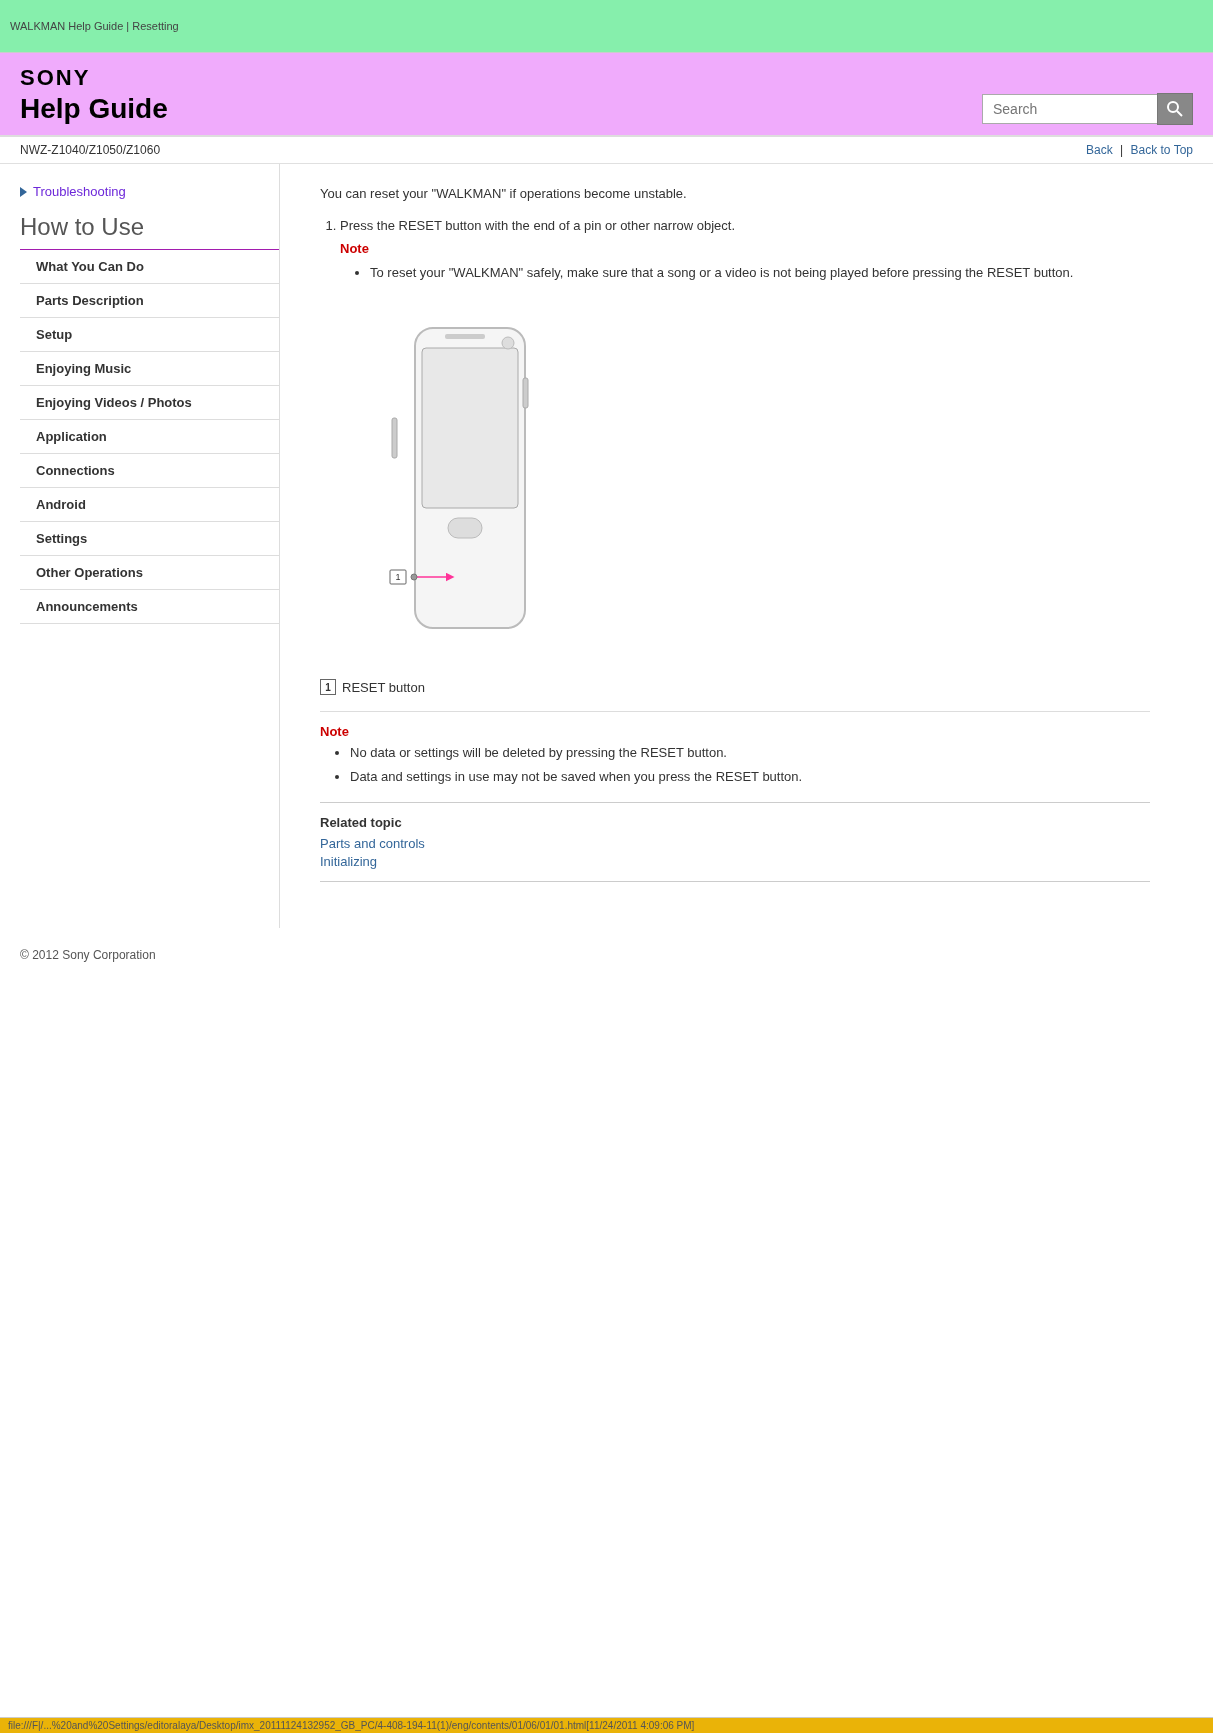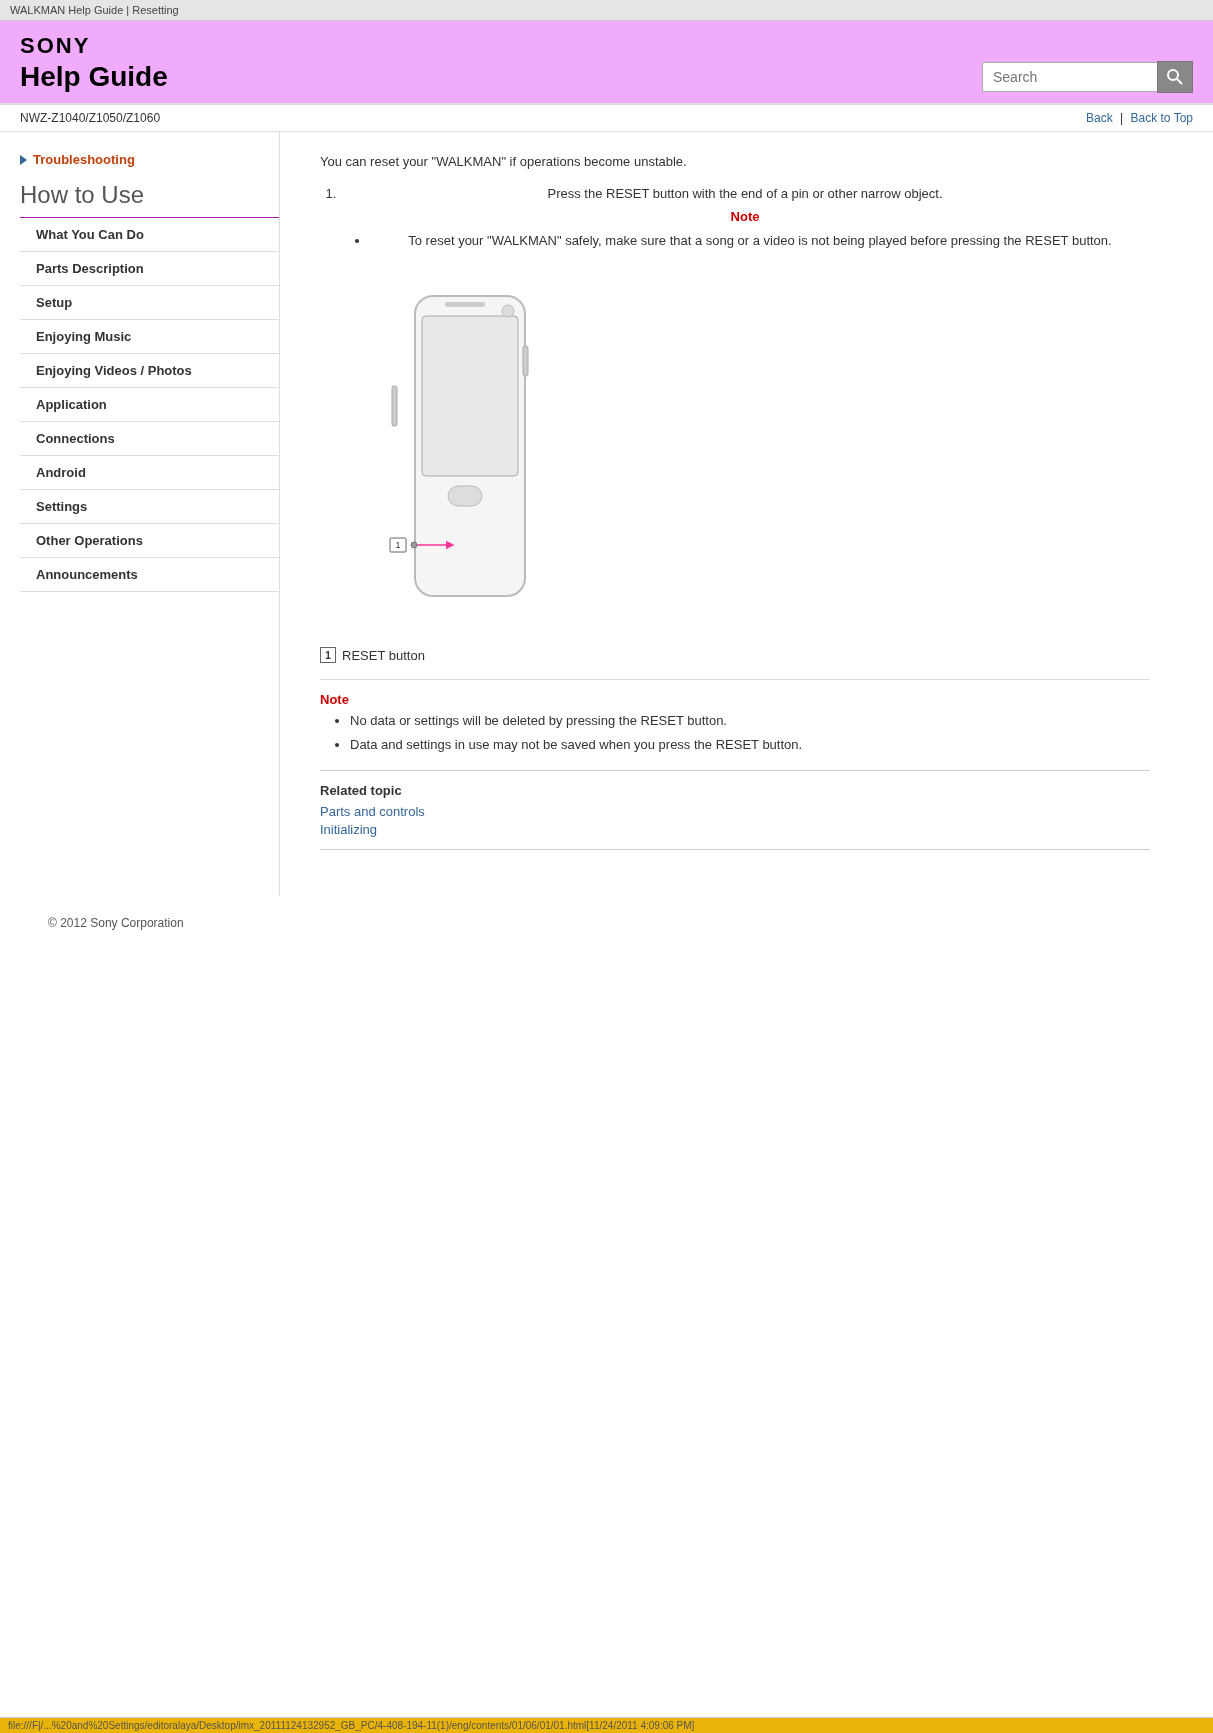--- a/index.html
+++ b/index.html
@@ -5,23 +5,23 @@
   <style>
     * { margin: 0; padding: 0; box-sizing: border-box; }
     body {
       font-family: Arial, Helvetica, sans-serif;
       font-size: 13px;
       color: #333;
       background: #fff;
     }
     
     .browser-title {
-      background: #e5e5e5;
+      background: #86efac;
       border-bottom: 1px solid #ccc;
-      padding: 4px 10px;
+      padding: 20px 10px;
       font-size: 11px;
       color: #444;
     }
     
     .site-header {
       background: #f0abfc;
       border-bottom: 2px solid #ddd;
       padding: 12px 20px 10px 20px;
       display: flex;
       align-items: flex-end;
@@ -85,23 +85,23 @@
       min-height: 600px;
     }
     
     .sidebar {
       width: 280px;
       min-width: 280px;
       border-right: 1px solid #ddd;
       padding: 20px 0 20px 20px;
     }
     .sidebar-troubleshooting {
-      color: #c2410c;
-      font-size: 13px;
-      font-weight: bold;
+      color: #6d28d9;
+      font-size: 13px;
+      font-weight: normal;
       margin-bottom: 14px;
       display: flex;
       align-items: center;
     }
     .chevron-icon {
       display: inline-block;
       width: 0;
       height: 0;
       border-top: 5px solid transparent;
       border-bottom: 5px solid transparent;
@@ -139,21 +139,20 @@
       color: #000;
     }
     .intro-text {
       margin-bottom: 12px;
       font-size: 13px;
       line-height: 1.5;
     }
     .steps-list {
       margin-left: 20px;
       margin-bottom: 16px;
-      text-align: center;
     }
     .steps-list li {
       margin-bottom: 6px;
       font-size: 13px;
       line-height: 1.5;
     }
     .note-label {
       color: #c00;
       font-weight: bold;
       margin-bottom: 4px;
@@ -217,21 +216,21 @@
       text-decoration: none;
       font-size: 13px;
       margin-bottom: 3px;
     }
     .related-topic-bottom-border {
       border-bottom: 1px solid #ccc;
       margin-top: 12px;
     }
     
     .footer-area {
-      padding: 20px 30px 30px 48px;
+      padding: 20px 30px 30px 20px;
       font-size: 12px;
       color: #555;
     }
     
     .browser-statusbar {
       position: fixed;
       bottom: 0;
       left: 0;
       right: 0;
       background: #eab308;

